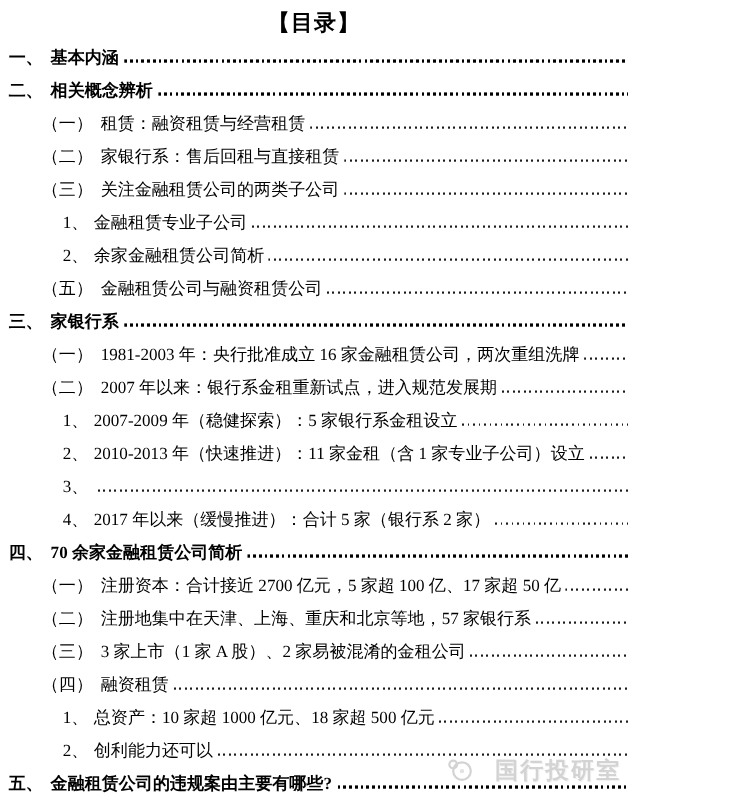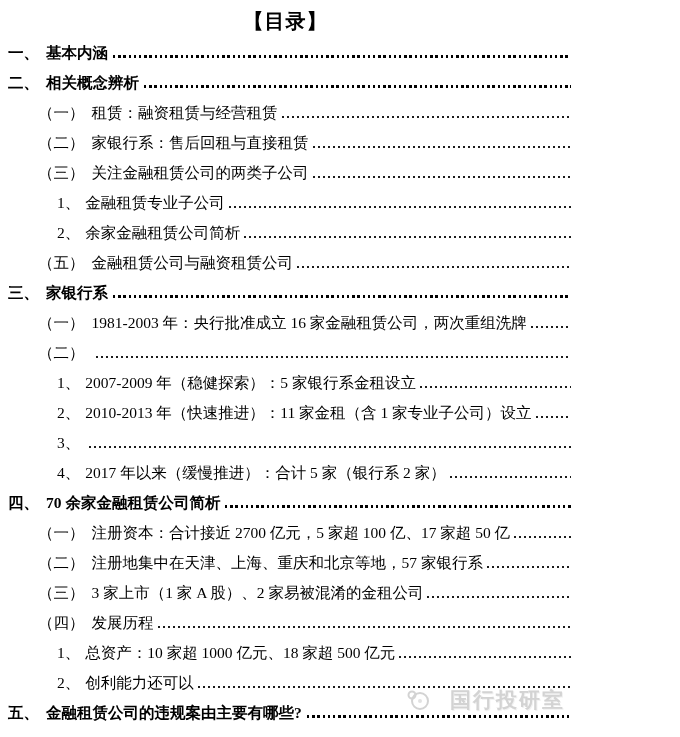--- a/index.html
+++ b/index.html
@@ -146,20 +146,21 @@
     </div>
 
     <div class="row l2">
       <span class="num">（一）</span>
       <span class="txt">1981-2003 年：央行批准成立 16 家金融租赁公司，两次重组洗牌</span>
       <span class="leader"></span>
     </div>
 
     <div class="row l2">
       <span class="num">（二）</span>
+      <span class="txt">2007 年以来：银行系金租重新试点，进入规范发展期</span>
       <span class="leader"></span>
     </div>
 
     <div class="row l3">
       <span class="num">1、</span>
       <span class="txt">2007-2009 年（稳健探索）：5 家银行系金租设立</span>
       <span class="leader"></span>
     </div>
 
     <div class="row l3">
@@ -198,21 +199,21 @@
     </div>
 
     <div class="row l2">
       <span class="num">（三）</span>
       <span class="txt">3 家上市（1 家 A 股）、2 家易被混淆的金租公司</span>
       <span class="leader"></span>
     </div>
 
     <div class="row l2">
       <span class="num">（四）</span>
-      <span class="txt">发展历程</span>
+      <span class="txt">融资租赁</span>
       <span class="leader"></span>
     </div>
 
     <div class="row l3">
       <span class="num">1、</span>
       <span class="txt">总资产：10 家超 1000 亿元、18 家超 500 亿元</span>
       <span class="leader"></span>
     </div>
 
     <div class="row l3">

